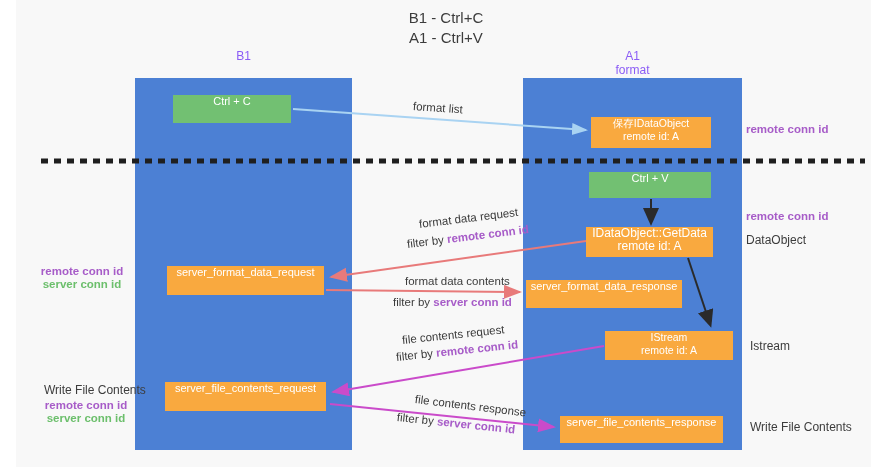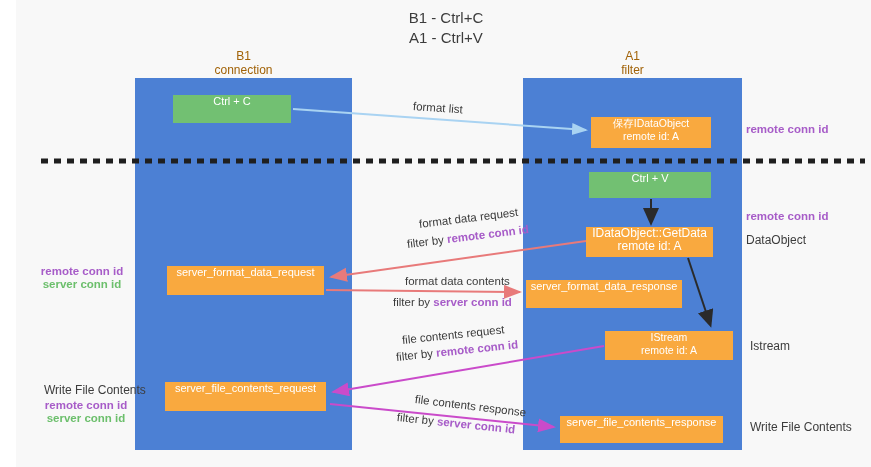--- a/index.html
+++ b/index.html
@@ -4,21 +4,21 @@
 <style>
   html,body{margin:0;padding:0;}
   #canvas{
     position:relative;width:871px;height:467px;background:#f8f8f8;
     font-family:"Liberation Sans",sans-serif;overflow:hidden;margin-left:16px;
   }
   .abs{position:absolute;}
   
   .title{left:0;top:8px;width:860px;text-align:center;font-size:15px;line-height:20px;color:#3c3c3c;}
   
-  .colhdr{text-align:center;font-size:12px;line-height:14px;color:#a16207;}
+  .colhdr{text-align:center;font-size:12px;line-height:14px;color:#8b5cf6;}
   .hdr-left{left:119px;top:49px;width:217px;}
   .hdr-right{left:507px;top:49px;width:219px;}
   
   .column{background:#4c80d4;top:78px;height:372px;}
   .col-left{left:119px;width:217px;}
   .col-right{left:507px;width:219px;}
   
   #arrows{left:0;top:0;width:871px;height:467px;pointer-events:none;}
   
   .box{display:flex;flex-direction:column;align-items:center;justify-content:flex-start;
@@ -65,25 +65,24 @@
 
 <div id="canvas">
 
   <div class="abs title">
     <div>B1 - Ctrl+C</div>
     <div>A1 - Ctrl+V</div>
   </div>
 
   <div class="abs colhdr hdr-left">
     <div>B1</div>
-    <div>connection</div>
   </div>
   <div class="abs colhdr hdr-right">
     <div>A1</div>
-    <div>filter</div>
+    <div>format</div>
   </div>
 
   <div class="abs column col-left"></div>
   <div class="abs column col-right"></div>
 
   <svg id="arrows" class="abs" viewBox="0 0 871 467">
     <defs>
       <marker id="mBlue" markerWidth="9" markerHeight="7" refX="7" refY="3" orient="auto">
         <path d="M0,0 L8,3 L0,6 z" fill="#a9d3f2"></path>
         </marker>

